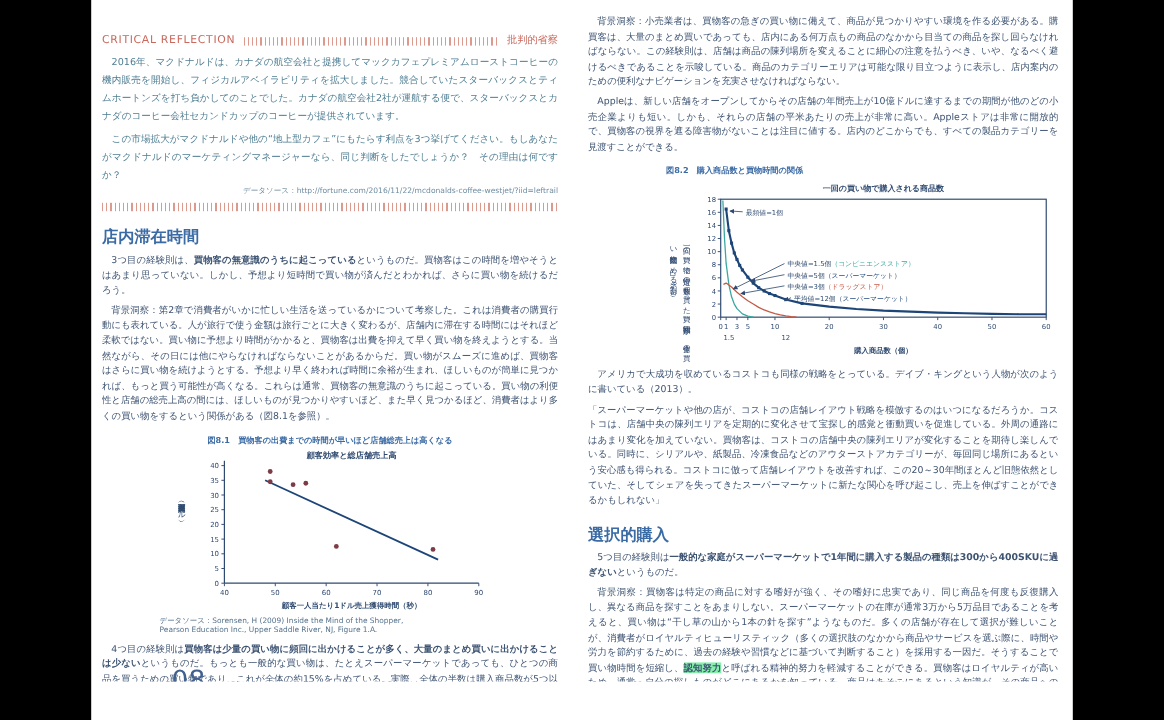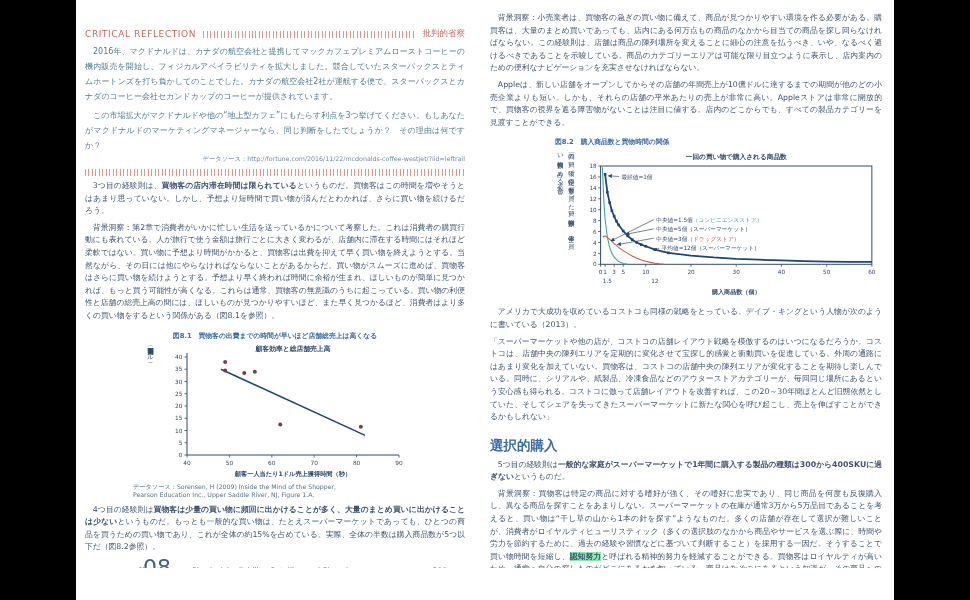--- a/index.html
+++ b/index.html
@@ -25,21 +25,21 @@
   
   h2{color:#3b6ba5;font-size:13.5px;font-weight:bold;margin:13px 0 0 0;}
   p.jp{color:#3d5372;font-size:7.8px;line-height:12.6px;text-align:justify;text-indent:1em;margin:4px 0 0 0;}
   p.jp.noindent{text-indent:0;}
   .b{font-weight:bold;}
   .hl{background:#86efac;font-weight:bold;}
 
   
   .figcap{color:#3b6ba5;font-size:6.8px;font-weight:bold;text-align:center;margin-top:8px;}
   .figcap.left{text-align:left;margin-left:65px;}
-  .chartrow{display:flex;justify-content:center;align-items:flex-start;margin-top:2px;}
+  .chartrow{display:flex;justify-content:center;align-items:flex-end;margin-top:2px;}
   .chartrow.rp-row{justify-content:flex-start;margin-left:48px;}
   .ylab-v{writing-mode:vertical-rl;color:#2f4a70;font-size:6.2px;line-height:11px;}
   .ylab-v.one{height:95px;width:13px;}
   .ylab-v.multi{height:98px;width:40px;letter-spacing:0.5px;}
   svg{display:block;}
   svg text{font-family:"DejaVu Sans","Liberation Sans",sans-serif;}
   .chart-src{color:#55728c;font-size:6.2px;line-height:8.5px;margin:4px 0 0 48px;width:270px;}
 
   
   .footer{position:absolute;top:556px;left:0;right:0;height:30px;color:#3d5372;}
@@ -62,21 +62,22 @@
         <span class="cr-title">CRITICAL REFLECTION</span>
         <span class="dotrule"></span>
         <span class="cr-title-jp">批判的省察</span>
       </div>
       <p class="cr-body"><span>2016年、マクドナルドは、カナダの航空会社と提携してマックカフェプレミアムローストコーヒーの機内販売を開始し、フィジカルアベイラビリティを拡大しました。競合していたスターバックスとティムホートンズを打ち負かしてのことでした。カナダの航空会社2社が運航する便で、スターバックスとカナダのコーヒー会社セカンドカップのコーヒーが提供されています。</span></p>
       <p class="cr-body"><span>この市場拡大がマクドナルドや他の“地上型カフェ”にもたらす利点を3つ挙げてください。もしあなたがマクドナルドのマーケティングマネージャーなら、同じ判断をしたでしょうか？　その理由は何ですか？</span></p>
       <div class="cr-source">データソース：http://fortune.com/2016/11/22/mcdonalds-coffee-westjet/?iid=leftrail</div>
       <div class="dotrule full"></div>
     </div>
 
-    <p class="jp"><span>3つ目の経験則は、</span><span class="b">買物客の店内滞在時間は限られている</span><span>というものだ。買物客はこの時間を増やそうとはあまり思っていない。しかし、予想より短時間で買い物が済んだとわかれば、さらに買い物を続けるだろう。</span></p>
+    <h2>店内滞在時間</h2>
+    <p class="jp"><span>3つ目の経験則は、</span><span class="b">買物客の無意識のうちに起こっている</span><span>というものだ。買物客はこの時間を増やそうとはあまり思っていない。しかし、予想より短時間で買い物が済んだとわかれば、さらに買い物を続けるだろう。</span></p>
     <p class="jp"><span>背景洞察：第2章で消費者がいかに忙しい生活を送っているかについて考察した。これは消費者の購買行動にも表れている。人が旅行で使う金額は旅行ごとに大きく変わるが、店舗内に滞在する時間にはそれほど柔軟ではない。買い物に予想より時間がかかると、買物客は出費を抑えて早く買い物を終えようとする。当然ながら、その日には他にやらなければならないことがあるからだ。買い物がスムーズに進めば、買物客はさらに買い物を続けようとする。予想より早く終われば時間に余裕が生まれ、ほしいものが簡単に見つかれば、もっと買う可能性が高くなる。これらは通常、買物客の無意識のうちに起こっている。買い物の利便性と店舗の総売上高の間には、ほしいものが見つかりやすいほど、また早く見つかるほど、消費者はより多くの買い物をするという関係がある（図8.1を参照）。</span></p>
 
     <div class="figcap">図8.1　買物客の出費までの時間が早いほど店舗総売上は高くなる</div>
     <div class="chartrow">
       <div class="ylab-v one">年間店舗売上高（百万ドル）</div>
       <svg id="chart1" width="250" height="136" viewBox="0 0 250 136">
           <text x="136" y="8" font-size="6.8" fill="#2f4a70" text-anchor="middle" font-weight="bold">顧客効率と総店舗売上高</text>
           <line x1="30" y1="10" x2="30" y2="112" stroke="#2f4a70" stroke-width="1"></line>
           <line x1="30" y1="112" x2="242" y2="112" stroke="#2f4a70" stroke-width="1"></line>
           <line x1="27.5" y1="112" x2="30" y2="112" stroke="#2f4a70" stroke-width="0.8"></line>

